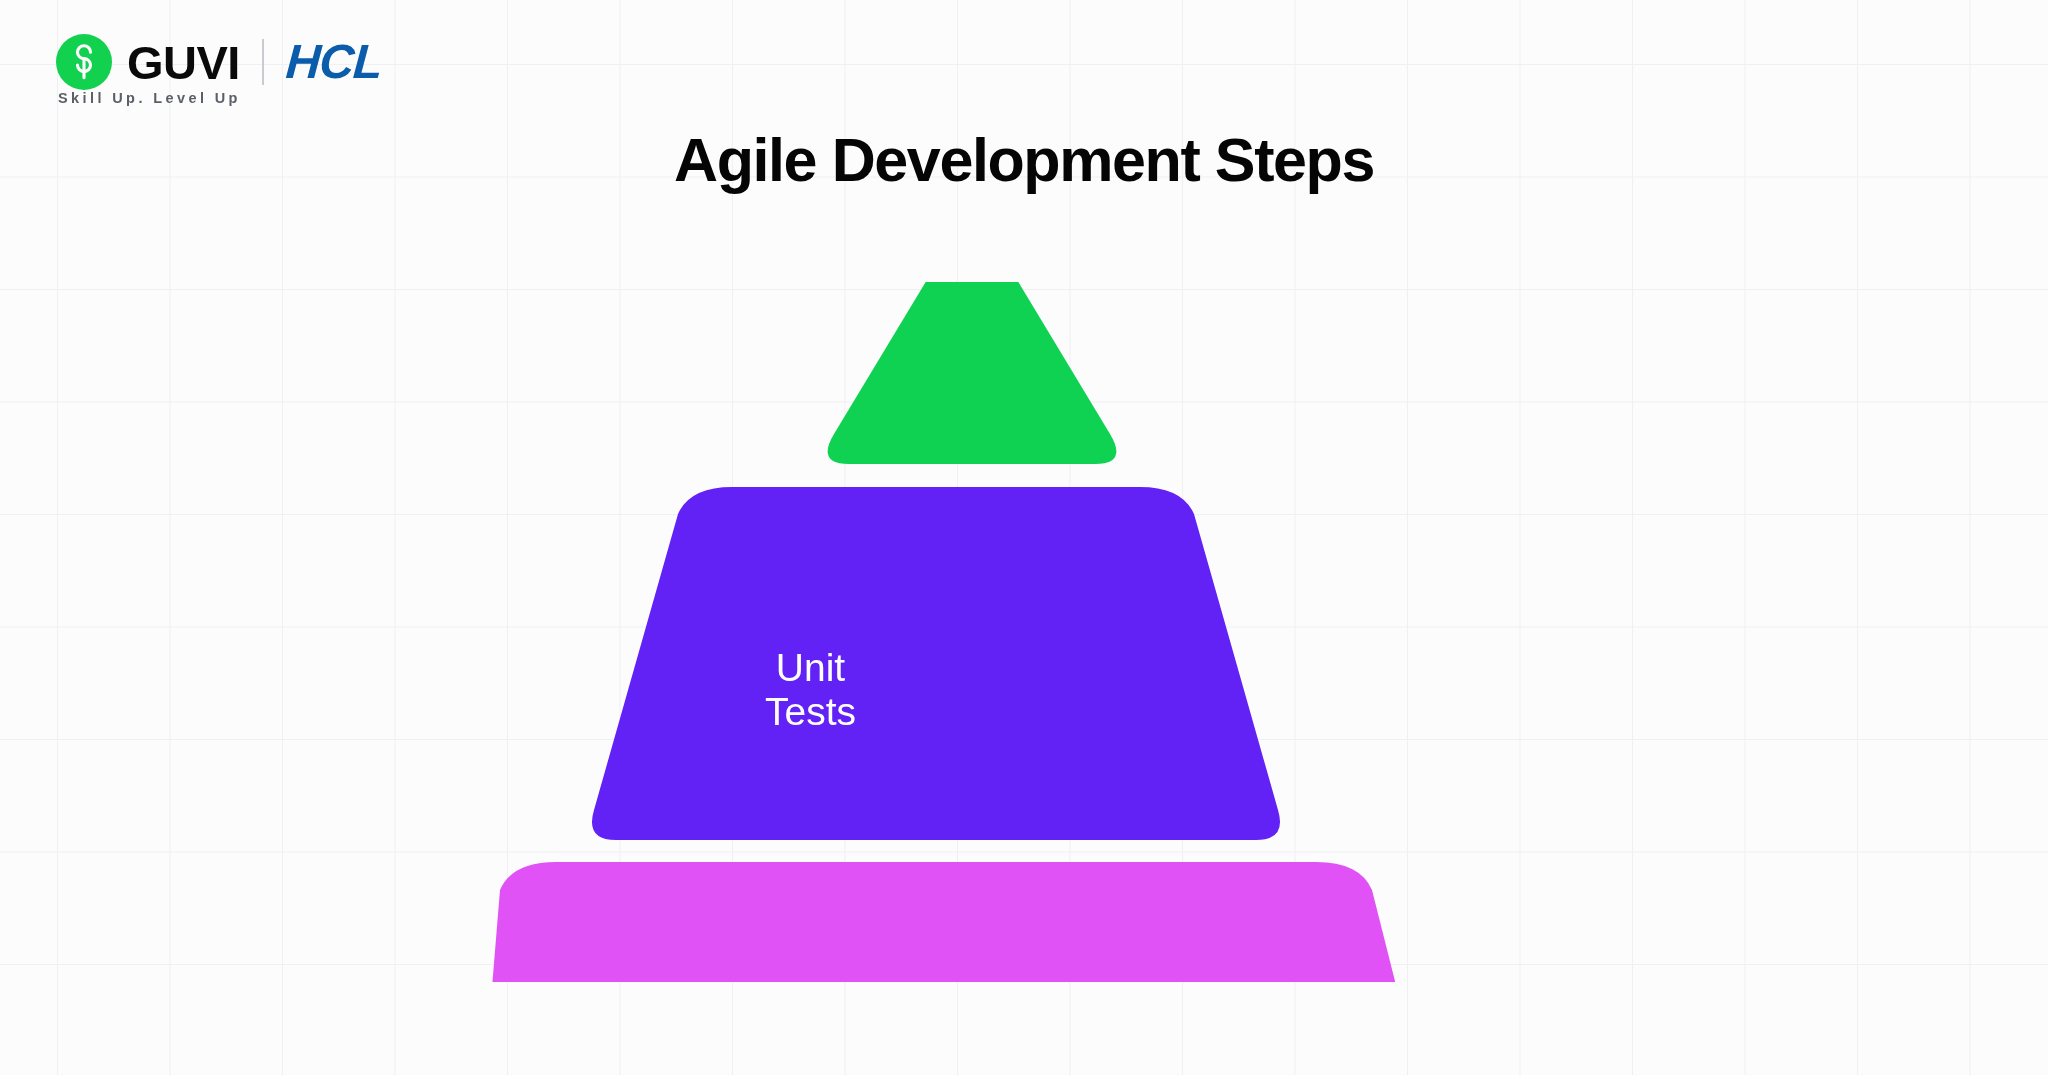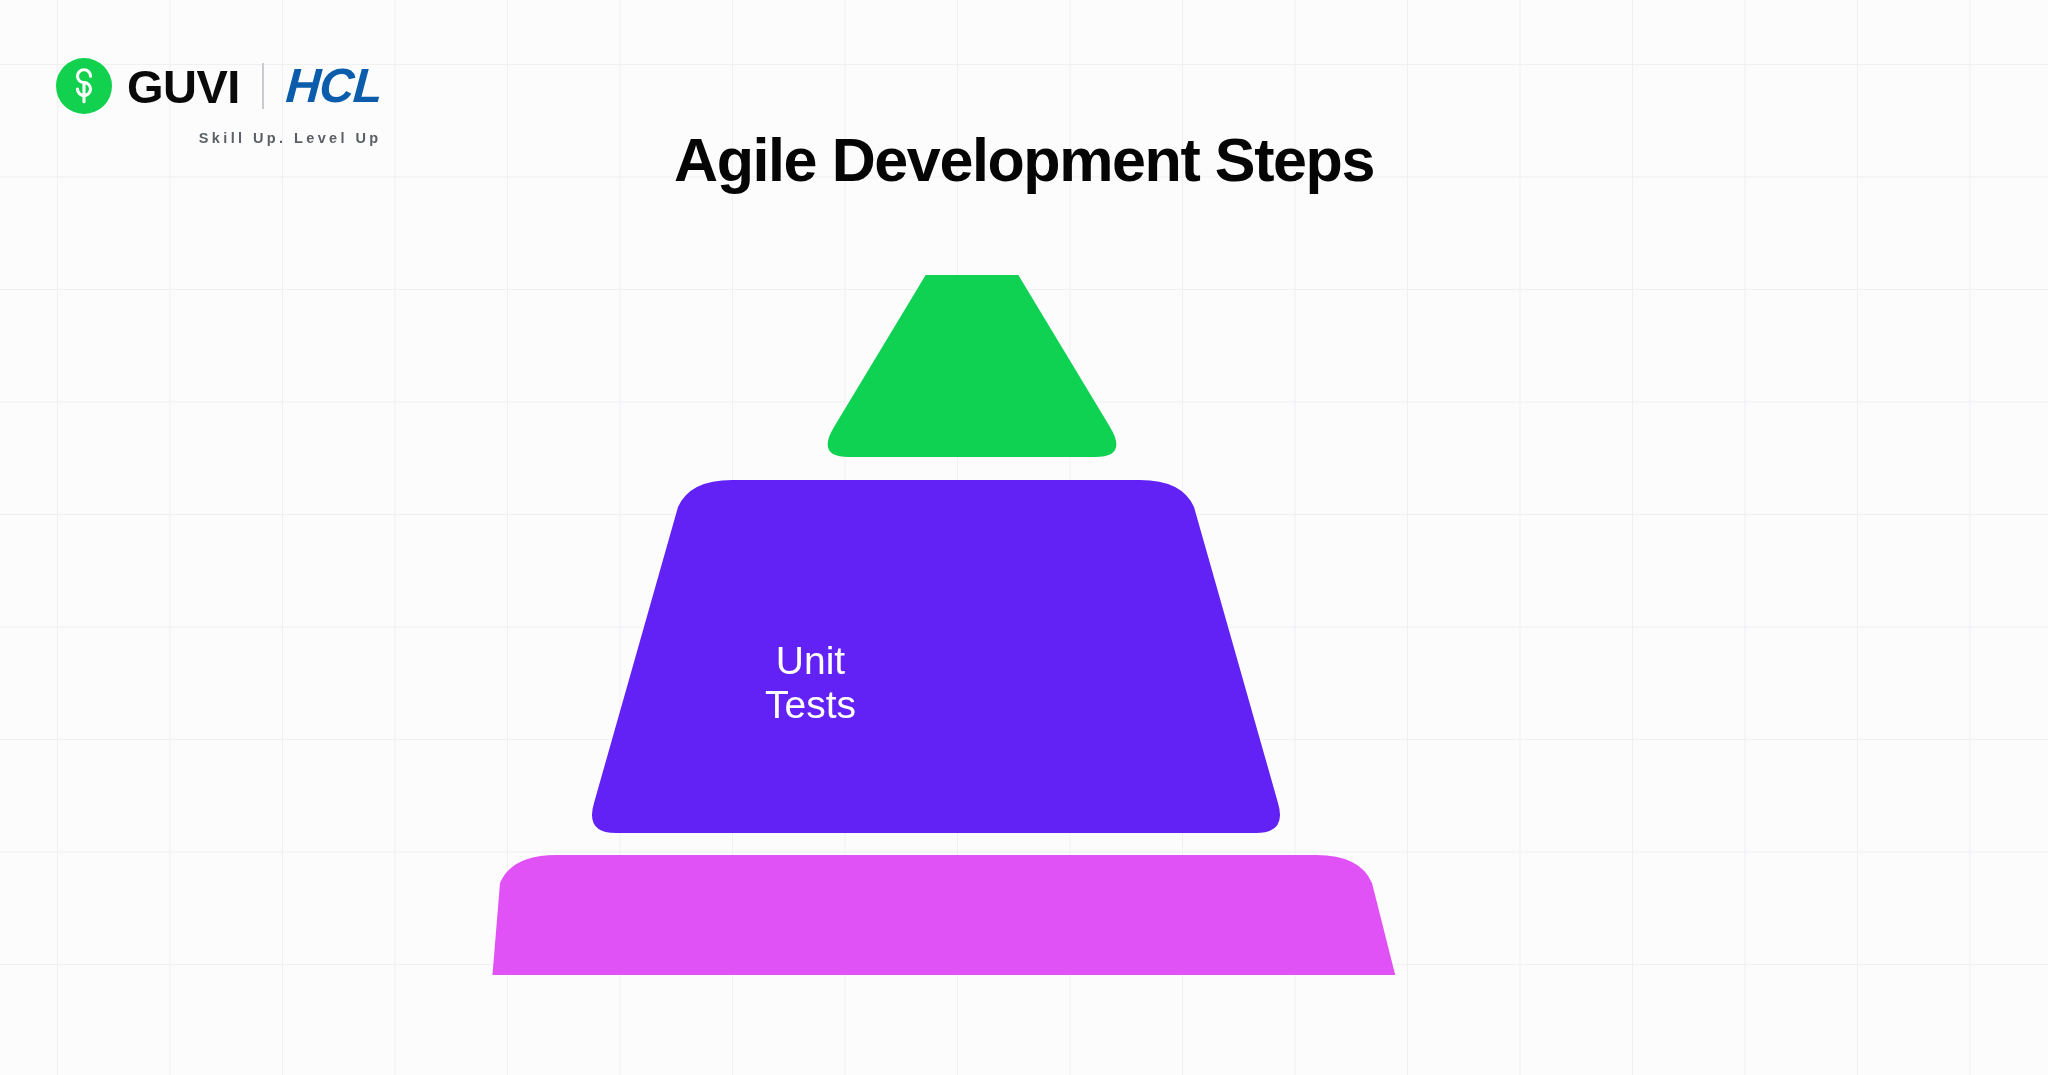--- a/index.html
+++ b/index.html
@@ -13,21 +13,21 @@
   #grid-bg{
     position:absolute; inset:0;
     background-image:
       linear-gradient(to right, #f0f0f2 1px, transparent 1px),
       linear-gradient(to bottom, #f0f0f2 1px, transparent 1px);
     background-size:112.5px 112.5px;
     background-position:57px 64px;
     pointer-events:none;
   }
   #brand-bar{
-    position:absolute; left:56px; top:58px;
+    position:absolute; left:56px; top:34px;
     display:flex; flex-direction:column; gap:0;
   }
   .brand-row{ display:flex; align-items:center; gap:0; }
   .guvi-mark{
     width:56px; height:56px; border-radius:50%;
     background:#12d14e;
     display:flex; align-items:center; justify-content:center;
     flex:0 0 auto;
   }
   .guvi-word{
@@ -38,30 +38,30 @@
     width:2px; height:46px; background:#c9cbd0;
     margin:0 22px;
   }
   .hcl-word{
     font-size:48px; font-weight:bold; font-style:italic;
     color:#0b5cab; letter-spacing:-1px; line-height:1;
     transform:skewX(-4deg);
   }
   .tagline{
     font-size:14.5px; font-weight:bold; color:#5b5f66;
-    letter-spacing:3.4px; margin-top:16px; margin-left:2px;text-align:right;
+    letter-spacing:3.4px; margin-left:2px;
   }
   #page-title{
     position:absolute; top:130px; left:0; width:2048px;
     text-align:center;
     font-size:61px; font-weight:bold; color:#050505;
     letter-spacing:-1.4px; line-height:1;
   }
   #pyramid{
-    position:absolute; left:0; top:275px; width:1621px; height:700px;
+    position:absolute; left:0; top:282px; width:1621px; height:700px;
   }
   .layer-label{
     position:absolute; left:0; width:100%;
     text-align:center; color:#ffffff;
     font-weight:normal; pointer-events:none;
     line-height:1.12; white-space:pre-line;
   }
   #label-unit{ top:364px; font-size:39px; }
   #label-integration{ top:590px; font-size:41px; }
 </style>

